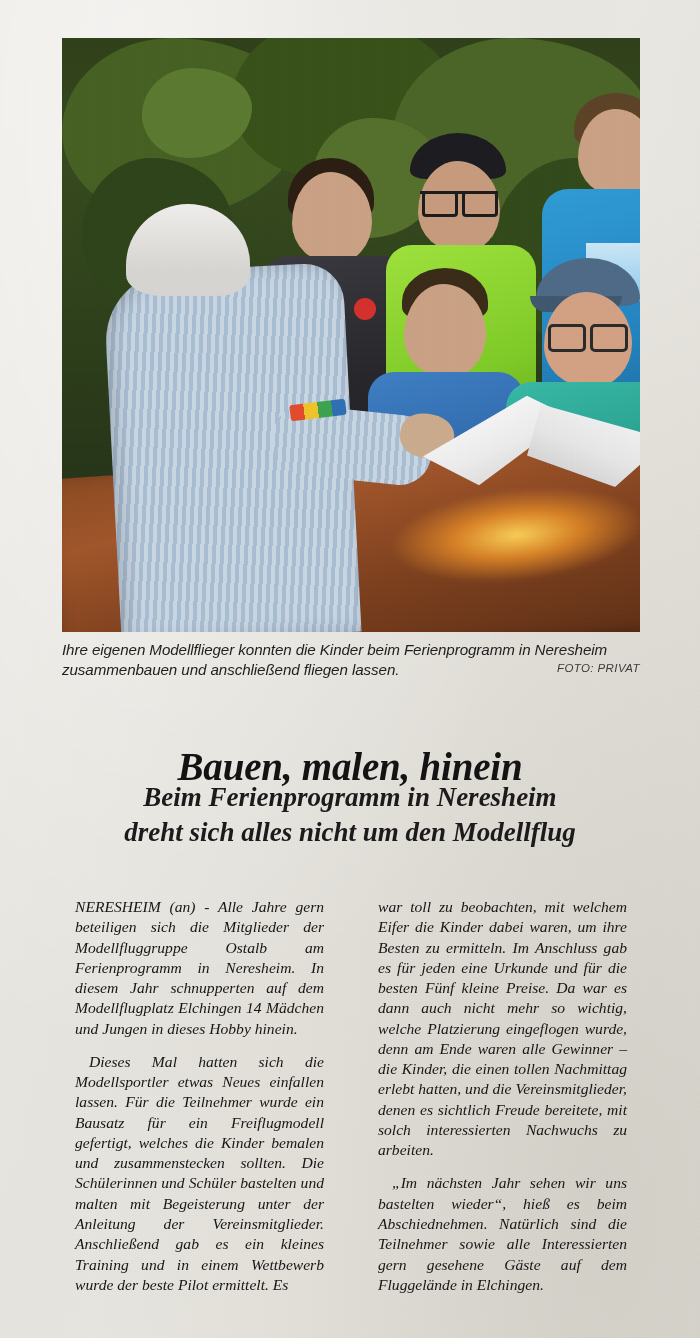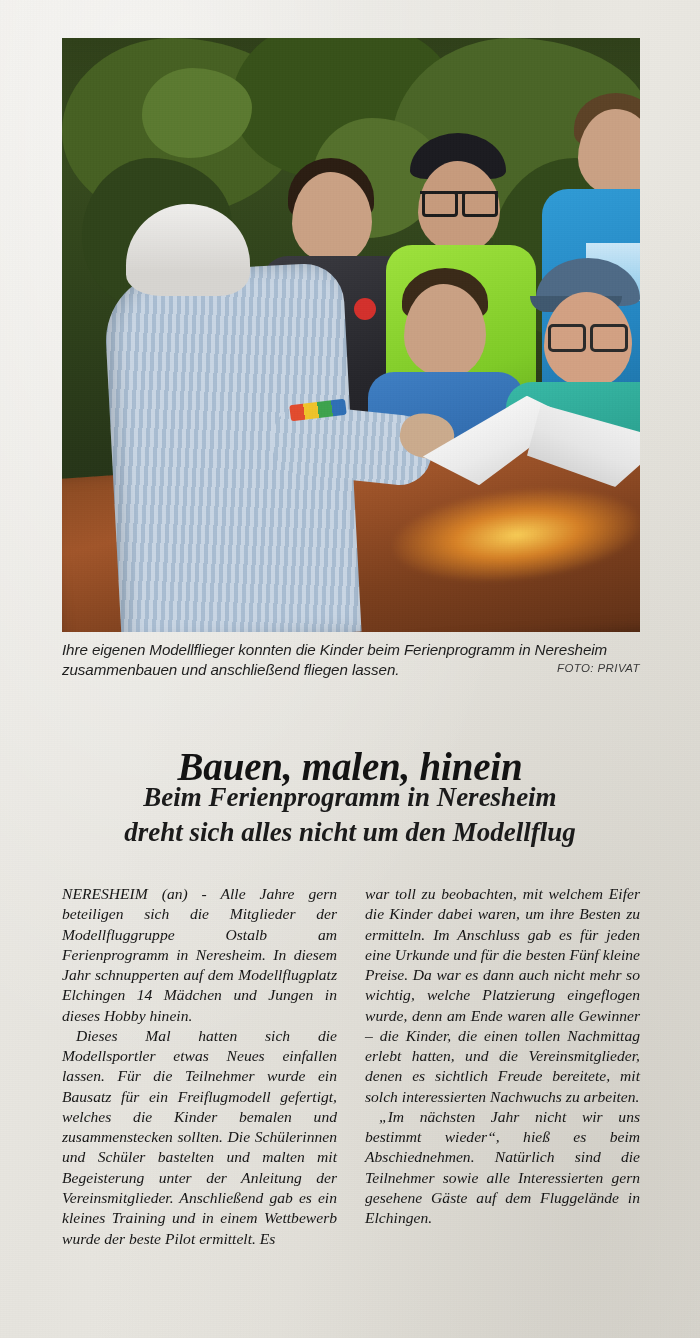--- a/index.html
+++ b/index.html
@@ -228,21 +228,21 @@
   .col {
     width: 275px;
     font-size: 15.6px;
     line-height: 1.30;
     text-align: justify;
     text-justify: inter-word;
     color: #151515;
     hyphens: manual;
   }
   .col p {
-    margin: 0;
+    margin: 13px;
   }
   .col p + p {
     text-indent: 14px;
   }
 </style>
 </head>
 <body>
 
 <div class="paper"></div>
 
@@ -325,19 +325,19 @@
     <div>dreht sich alles nicht um den Modellflug</div>
   </div>
 
   <div class="columns">
     <div class="col">
       <p>NERESHEIM (an) - Alle Jahre gern beteiligen sich die Mitglieder der Modellfluggruppe Ostalb am Ferienprogramm in Neresheim. In diesem Jahr schnupperten auf dem Modellflugplatz Elchingen 14 Mädchen und Jungen in dieses Hobby hinein.</p>
       <p>Dieses Mal hatten sich die Modellsportler etwas Neues einfallen lassen. Für die Teilnehmer wurde ein Bausatz für ein Freiflugmodell gefertigt, welches die Kinder bemalen und zusammenstecken sollten. Die Schülerinnen und Schüler bastelten und malten mit Begeisterung unter der Anleitung der Vereinsmitglieder. Anschließend gab es ein kleines Training und in einem Wettbewerb wurde der beste Pilot ermittelt. Es</p>
     </div>
     <div class="col">
       <p>war toll zu beobachten, mit welchem Eifer die Kinder dabei waren, um ihre Besten zu ermitteln. Im Anschluss gab es für jeden eine Urkunde und für die besten Fünf kleine Preise. Da war es dann auch nicht mehr so wichtig, welche Platzierung eingeflogen wurde, denn am Ende waren alle Gewinner – die Kinder, die einen tollen Nachmittag erlebt hatten, und die Vereinsmitglieder, denen es sichtlich Freude bereitete, mit solch interessierten Nachwuchs zu arbeiten.</p>
-      <p>„Im nächsten Jahr nicht wir uns bestimmt wieder“, hieß es beim Abschiednehmen. Natürlich sind die Teilnehmer sowie alle Interessierten gern gesehene Gäste auf dem Fluggelände in Elchingen.</p>
+      <p>„Im nächsten Jahr sehen wir uns bastelten wieder“, hieß es beim Abschiednehmen. Natürlich sind die Teilnehmer sowie alle Interessierten gern gesehene Gäste auf dem Fluggelände in Elchingen.</p>
     </div>
   </div>
 
 </div>
 
 <div class="grain"></div>
 
 </body></html>

